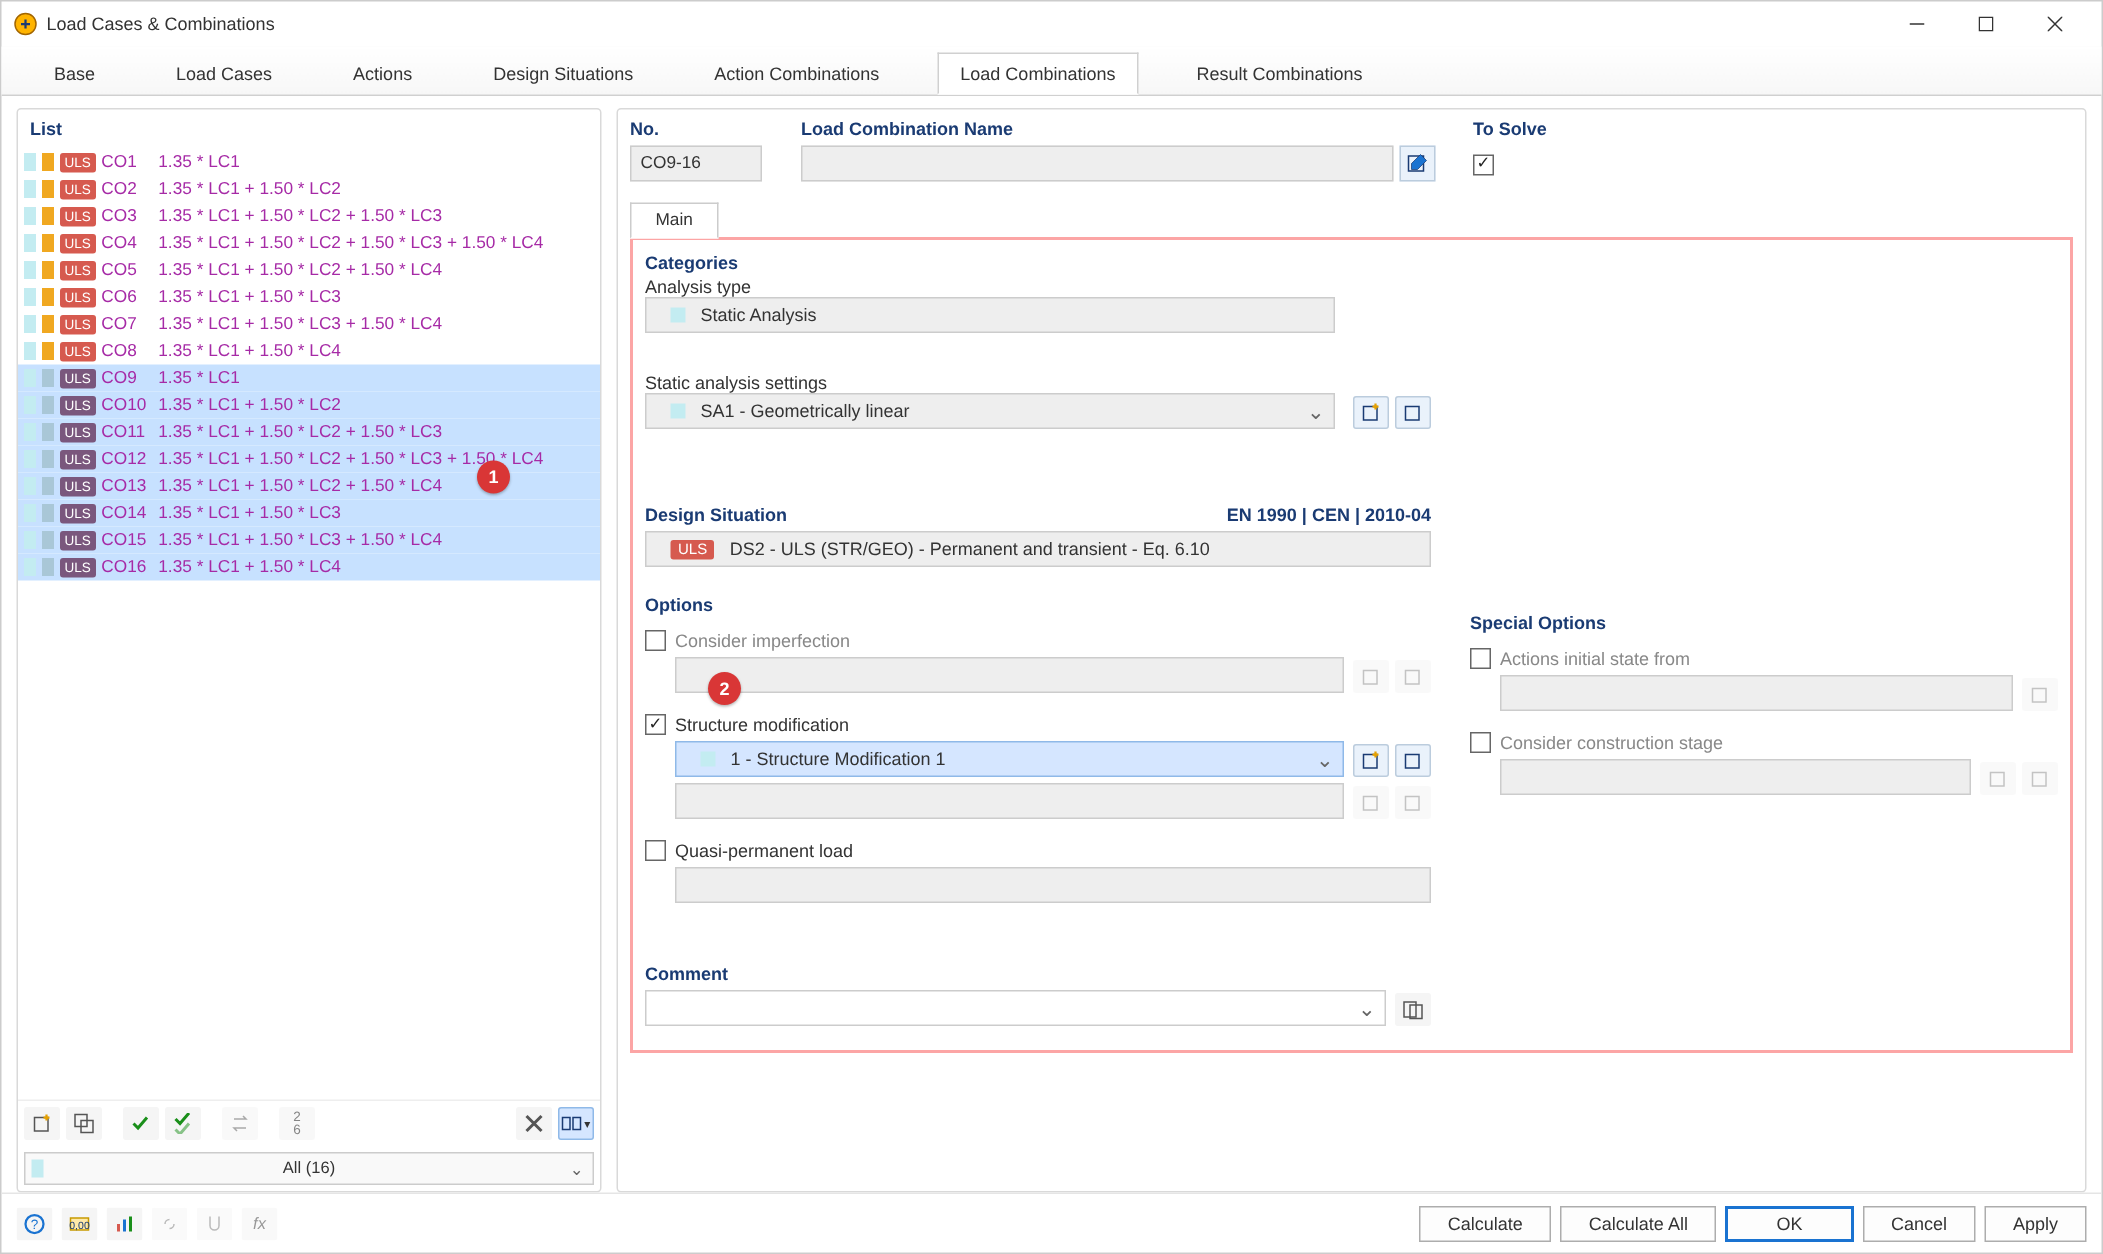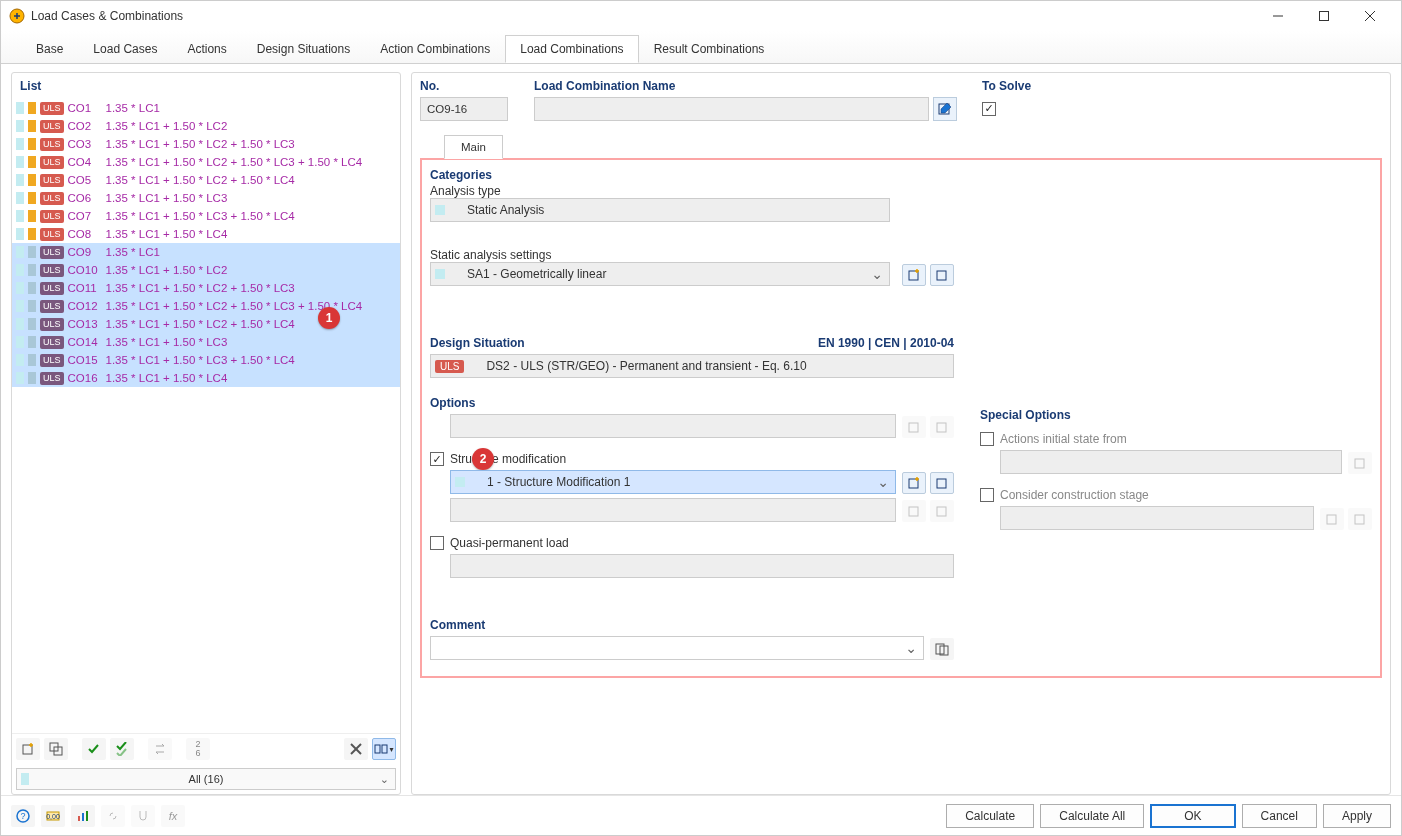--- a/index.html
+++ b/index.html
@@ -5,21 +5,21 @@
   * { box-sizing: border-box; font-family: "Segoe UI", Arial, sans-serif; }
   body { margin:0; background:#fff; font-size:12px; color:#333; }
   .window { width:1402px; height:836px; display:flex; flex-direction:column; border:1px solid #ccc; }
   
   .titlebar { height:30px; display:flex; align-items:center; padding:0 8px; }
   .titlebar .app-icon { width:16px; height:16px; margin-right:6px; display:inline-flex; align-items:center; justify-content:center; }
   .titlebar .title { flex:1; font-size:12px; color:#333; }
   .win-btns { display:flex; gap:0; }
   .win-btn { width:46px; height:30px; display:flex; align-items:center; justify-content:center; }
   
-  .tabs { display:flex; padding:4px 0 0 20px; border-bottom:1px solid transparent; background:linear-gradient(#fff,#f7f7f7);}
+  .tabs { display:flex; padding:4px 0 0 20px; border-bottom:1px solid transparent; background:linear-gradient(#fff,#f7f7f7);gap:24px;}
   .tab { padding:6px 14px; color:#333; cursor:pointer; border:1px solid transparent; border-bottom:none; }
   .tab.selected { background:#fff; border-color:#d0d0d0; border-bottom:1px solid #fff; position:relative; z-index:2; }
   .tabbar-sep { border-bottom:1px solid #d0d0d0; margin-top:-1px; }
   
   .body-area { flex:1; display:flex; gap:10px; padding:8px 10px 0 10px; overflow:hidden; }
   .left-panel { width:390px; display:flex; flex-direction:column; border:1px solid #d9d9d9; border-radius:3px; overflow:hidden; }
   .panel-hdr { font-weight:600; color:#1a3b73; padding:6px 8px; }
   .list { flex:1; overflow:auto; font-size:11.5px; }
   .row { display:flex; align-items:center; height:18px; padding:0 4px; gap:4px; cursor:default; }
   .row.sel { background:#c7e1ff; }
@@ -45,28 +45,28 @@
   .group { display:flex; flex-direction:column; }
   .group-hdr { font-weight:600; color:#1a3b73; margin-bottom:4px; }
   .field { height:24px; border:1px solid #ccc; background:#eee; padding:0 6px; display:flex; align-items:center; font-size:11.5px; }
   .no-field { width:88px; }
   .name-row { display:flex; gap:4px; align-items:center; }
   .name-field { width:395px; }
   .icon-btn { width:24px; height:24px; border:1px solid #bcd; background:#eaf2fb; display:flex; align-items:center; justify-content:center; cursor:pointer; }
   .chk-box { width:14px; height:14px; border:1px solid #666; display:inline-flex; align-items:center; justify-content:center; background:#fff; }
   .chk-box.checked::after { content:"✓"; font-size:11px; color:#222; line-height:11px; }
   
-  .inner-tabs { margin-top:14px; display:flex;margin-left:24px; }
+  .inner-tabs { margin-top:14px; display:flex; }
   .inner-tab { padding:5px 16px; border:1px solid #ccc; background:#fff; border-bottom:1px solid #fff; position:relative; z-index:2; font-size:11.5px; }
   .inner-body { border:2px solid #fca5a5; margin-top:-1px; padding:0 0 8px 0; display:flex; gap:10px; }
   .col-left { width:540px; padding:8px 8px; display:flex; flex-direction:column; gap:10px; }
   .col-right { flex:1; padding:8px 8px; display:flex; flex-direction:column; gap:10px; }
   .section-hdr { font-weight:600; color:#1a3b73; }
   .section-sub { color:#333; margin-top:2px; }
-  .val-field { height:24px; border:1px solid #ccc; background:#eee; padding:0 4px; display:flex; align-items:center; gap:22px; }
+  .val-field { height:24px; border:1px solid #ccc; background:#eee; padding:0 16px; display:flex; align-items:center; gap:10px; }
   .val-field .swatch.a { width:10px; height:10px; }
   .val-field.input { background:#fff; }
   .sel-field { position:relative; }
   .sel-field::after { content:"⌄"; position:absolute; right:6px; color:#666; font-size:14px; }
   .dual-btn { display:flex; gap:4px; }
   .dual-btn.blue .tbtn { background:#eaf2fb; border:1px solid #bcd; }
   .row-line { display:flex; align-items:flex-end; gap:6px; }
   .row-line .sel-wrap { flex:1; }
   .ds-bar { display:flex; align-items:center; gap:6px; }
   .ds-ref { margin-left:auto; font-weight:600; color:#1a3b73; }
@@ -377,20 +377,24 @@
             </div>
             <div class="val-field" style="width:100%;margin-top:4px">
               <span class="uls-badge">ULS</span>
               <span>DS2 - ULS (STR/GEO) - Permanent and transient - Eq. 6.10</span>
             </div>
           </div>
 
           <div style="margin-top:8px" class="pos-rel">
             <div class="section-hdr">Options</div>
 
+            <div class="small-chk" style="margin-top:10px">
+              <span class="chk-box"></span>
+              <span class="lbl">Consider imperfection</span>
+            </div>
             <div class="row-line" style="margin-top:4px">
               <div class="val-field grey-sel" style="flex:1;margin-left:20px"></div>
               <div class="dual-btn">
                 <div class="tbtn" style="opacity:.5">
                     <svg viewBox="0 0 14 14">
                       <rect x="2" y="3" width="9" height="9" fill="none" stroke="#888"></rect>
                     </svg>
                   </div>
                 <div class="tbtn" style="opacity:.5">
                     <svg viewBox="0 0 14 14">

